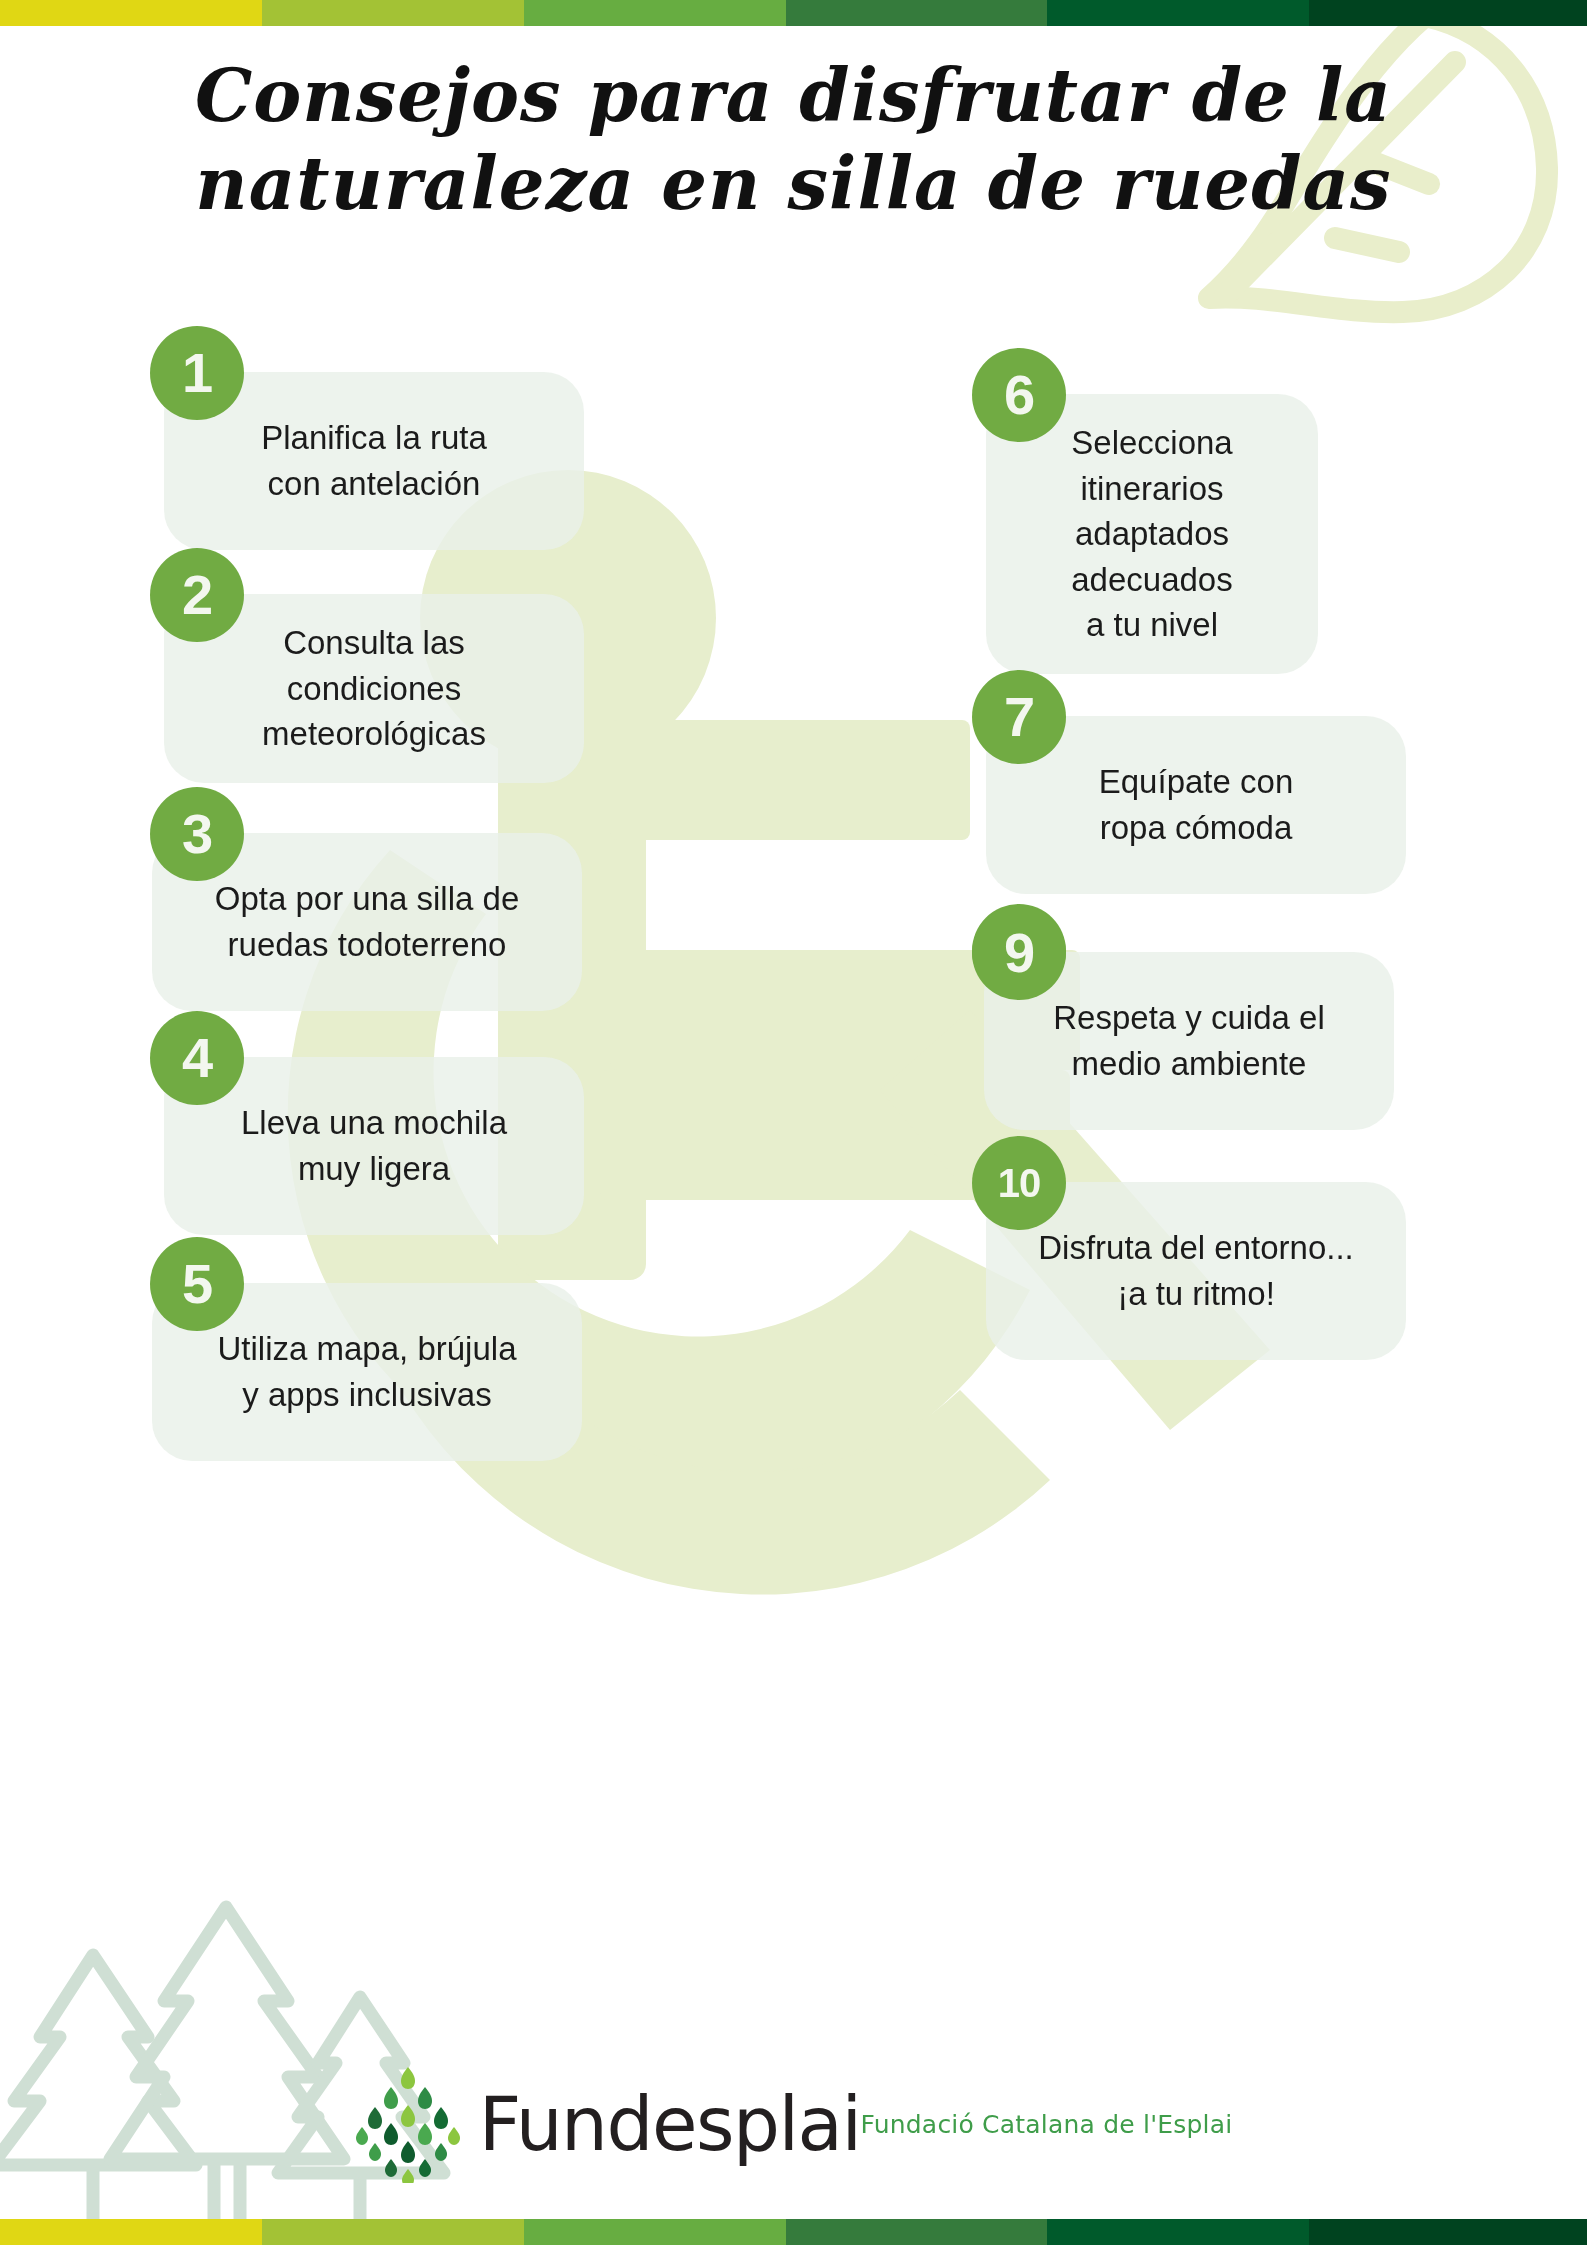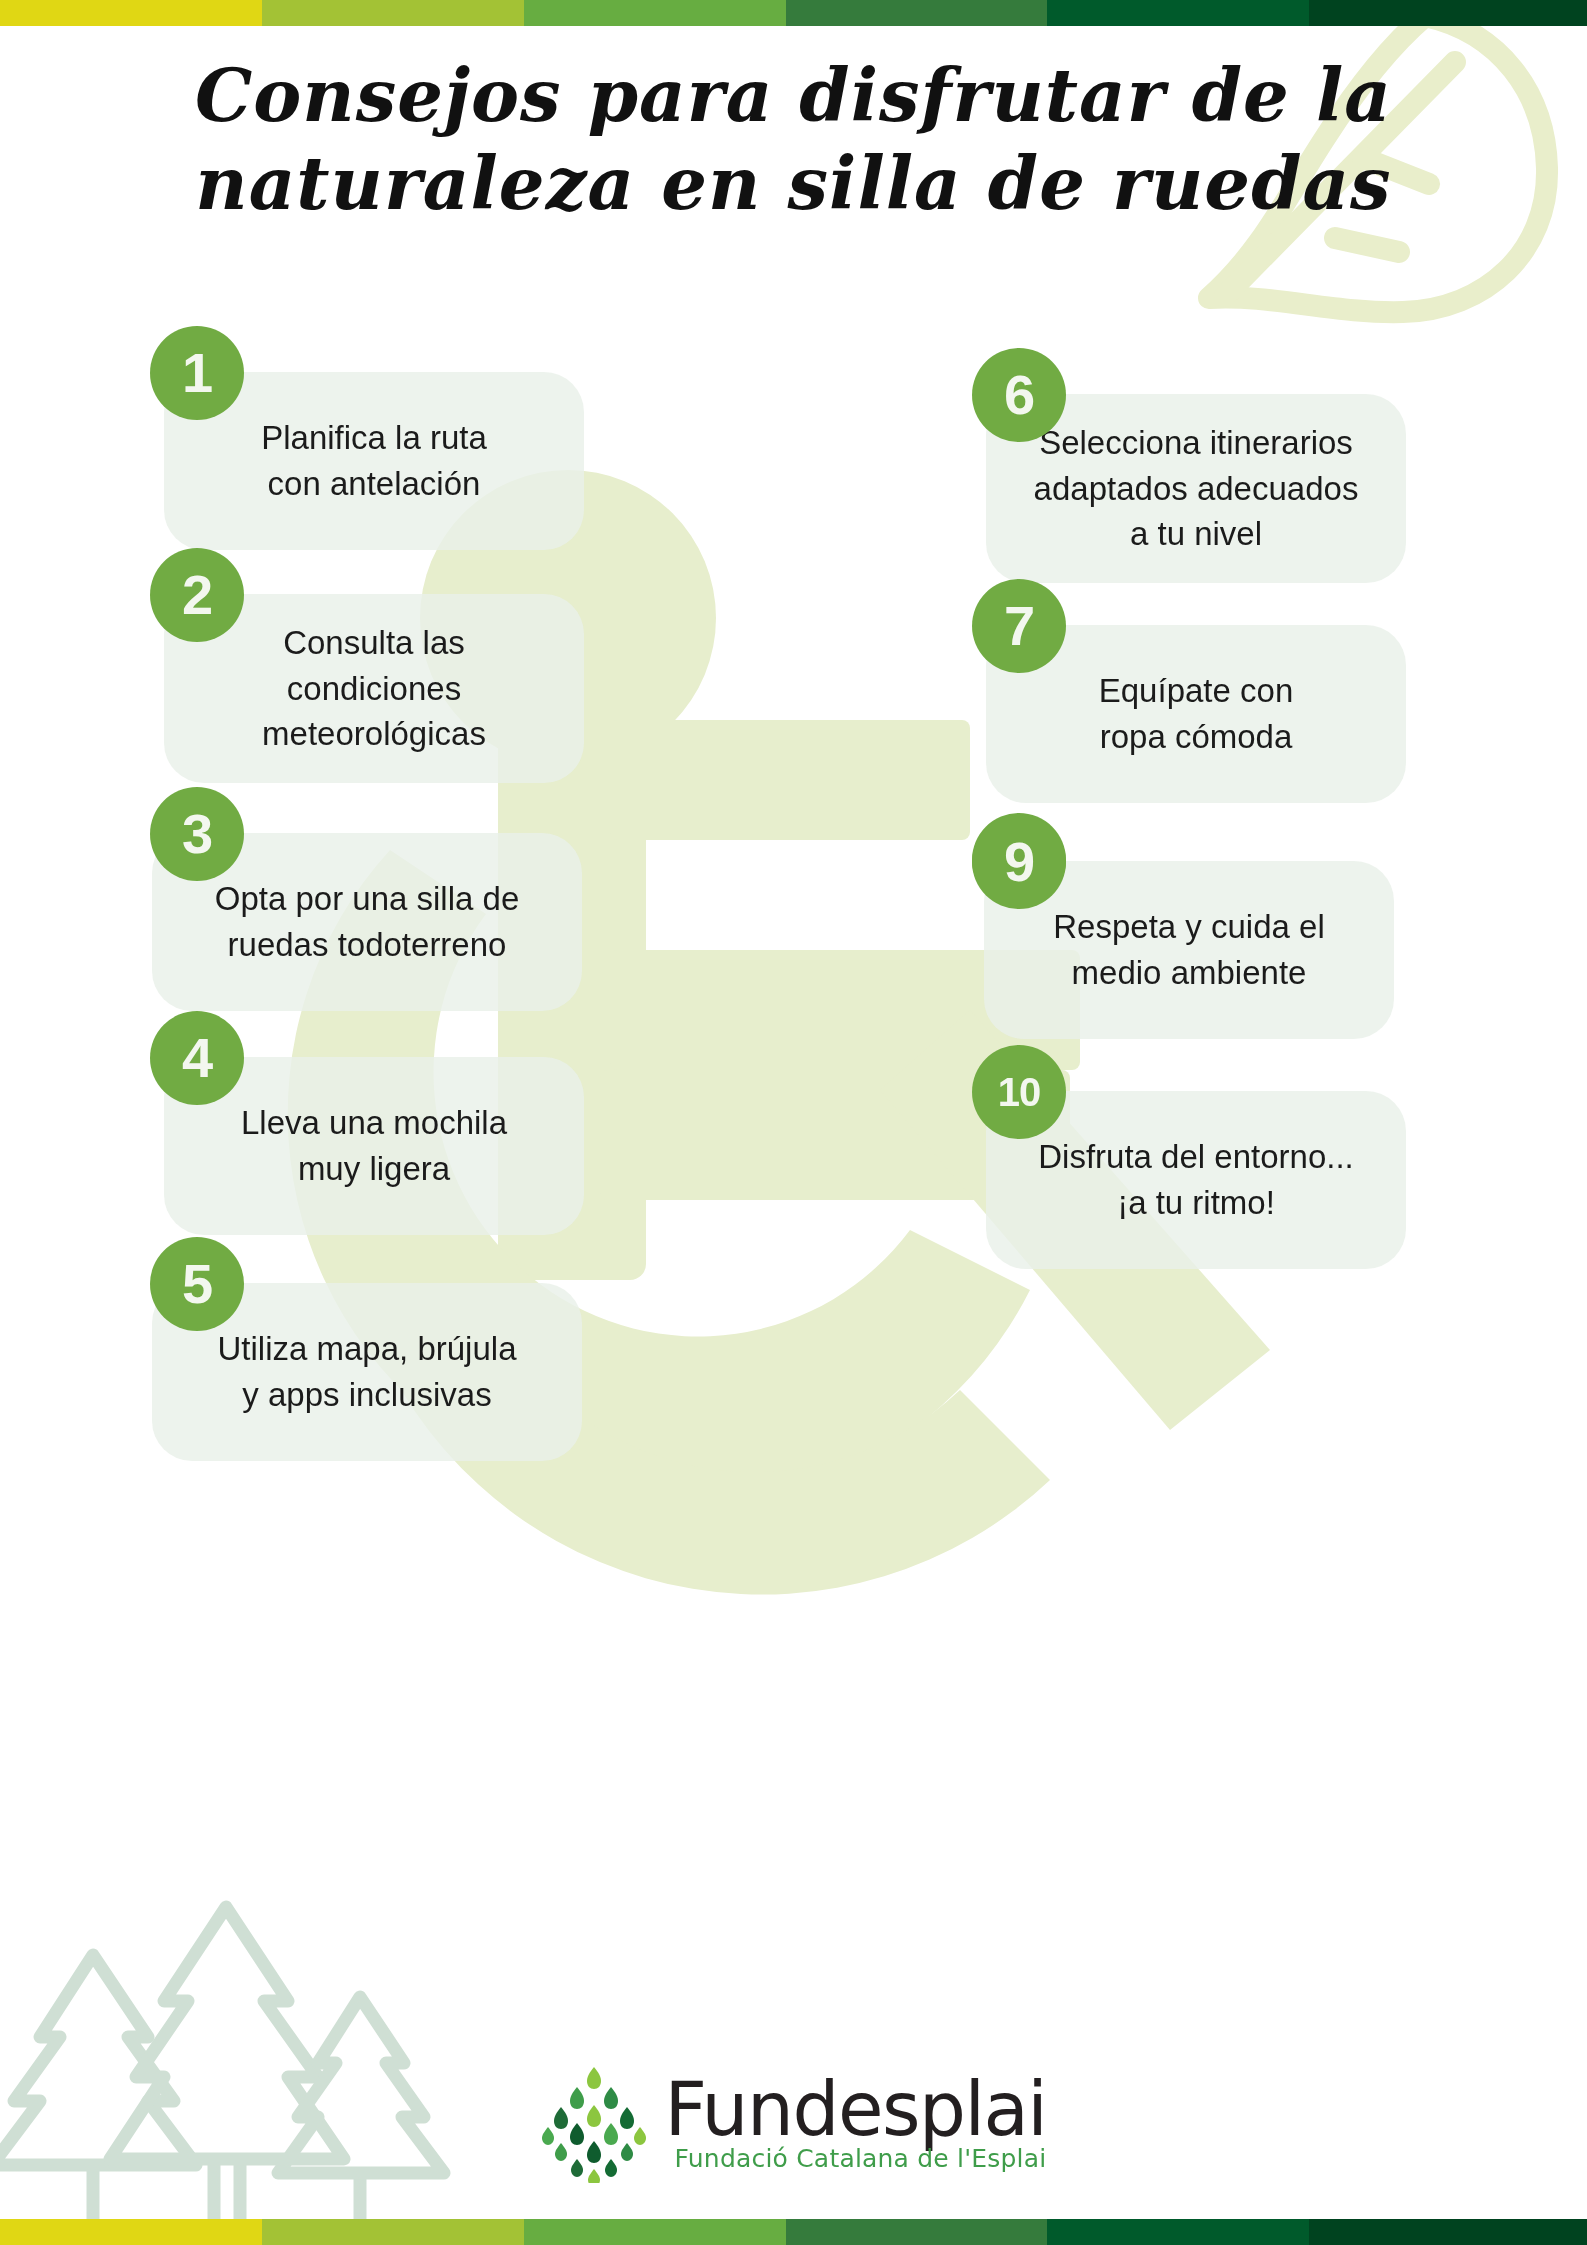--- a/index.html
+++ b/index.html
@@ -67,42 +67,42 @@
   }
   .tip .badge.wide{font-size:40px;}
 
   
   .col.left .card{width:420px;margin-left:26px;}
   .col.left .tip.t3 .card,
   .col.left .tip.t5 .card{width:430px;margin-left:14px;}
 
   
   .col.right .card{width:420px;margin-left:26px;}
-  .col.right .tip.t6 .card{width:420px;}
+  .col.right .tip.t6 .card{width:332px;}
   .col.right .tip.t9 .card{width:410px;margin-left:24px;}
 
   
   .col.left  .tip.t1{margin-top:0;   margin-bottom:44px;}
   .col.left  .tip.t2{margin-bottom:50px;}
   .col.left  .tip.t3{margin-bottom:46px;}
   .col.left  .tip.t4{margin-bottom:48px;}
   .col.left  .tip.t5{margin-bottom:0;}
   .col.right .tip.t6{margin-top:22px; margin-bottom:42px;}
   .col.right .tip.t7{margin-bottom:56px;}
   .col.right .tip.t8{margin-bottom:58px;}
   .col.right .tip.t9{margin-bottom:52px;}
   .col.right .tip.t10{margin-bottom:0;}
 
   
   .logo{
     position:absolute;left:0;bottom:62px;width:1587px;z-index:8;
     display:flex;align-items:center;justify-content:center;gap:18px;
   }
   .logo .mark{width:106px;height:118px;flex:0 0 auto;}
-  .logo .words{display:flex;flex-direction:column;align-items:flex-end;}
+  .logo .words{display:flex;flex-direction:row;align-items:center;}
   .logo .name{
     color:#231f20;font-size:74px;line-height:0.92;font-weight:400;
     letter-spacing:-1.5px;
     font-family:"DejaVu Sans","Liberation Sans",sans-serif;
   }
   .logo .tagline{
     color:#3f9d4a;font-size:25px;line-height:1.1;letter-spacing:0.2px;
     margin-top:2px;
     font-family:"DejaVu Sans","Liberation Sans",sans-serif;
   }

